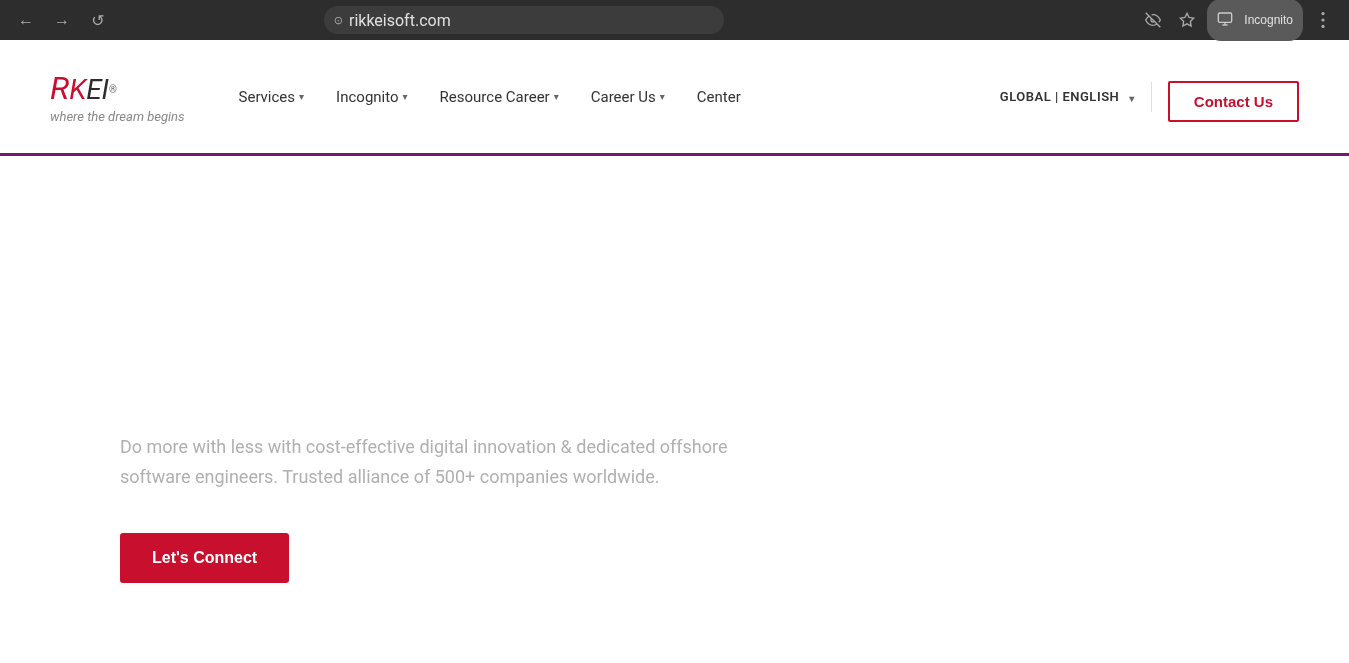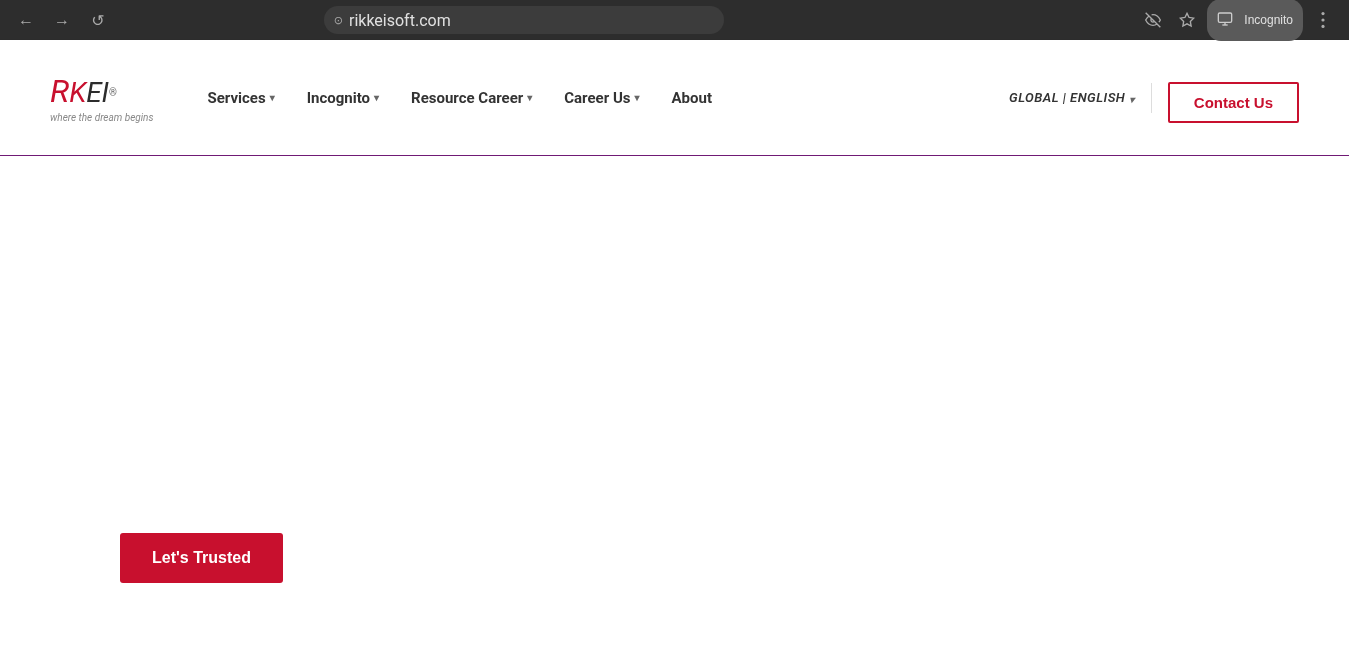--- a/index.html
+++ b/index.html
@@ -110,21 +110,21 @@
     }
 
     
     .navbar {
       width: 100%;
       height: 116px;
       background: #fff;
       display: flex;
       align-items: center;
       padding: 4px 50px;
-      border-bottom: 1px solid #701a75;
+      border-bottom: 3px solid #701a75;
       box-shadow: 0 1px 3px rgba(0,0,0,0.05);
     }
 
     .logo-container {
       display: flex;
       align-items: center;
       margin-right: 40px;
       text-decoration: none;
       flex-shrink: 0;
     }
@@ -147,21 +147,21 @@
       font-size: 28px;
     }
 
     .logo-registered {
       font-size: 10px;
       color: #666;
       vertical-align: super;
     }
 
     .logo-tagline {
-      font-size: 10px;
+      font-size: 13px;
       color: #888;
       display: block;
       text-align: center;
       margin-top: 2px;
       font-style: italic;
     }
 
     .nav-links {
       display: flex;
       align-items: center;
@@ -170,21 +170,21 @@
     }
 
     .nav-item {
       display: flex;
       align-items: center;
       gap: 4px;
       padding: 8px 14px;
       cursor: pointer;
       color: #333;
       font-size: 15px;
-      font-weight: 700;
+      font-weight: 400;
       text-decoration: none;
       border-radius: 4px;
       transition: color 0.2s;
       white-space: nowrap;
     }
 
     .nav-item .chevron {
       font-size: 10px;
       color: #666;
     }
@@ -192,27 +192,26 @@
     .nav-right {
       display: flex;
       align-items: center;
       gap: 16px;
       margin-left: auto;
     }
 
     .language-selector {
       display: flex;
       align-items: flex-end;
-      gap: 4px;
+      gap: 10px;
       cursor: pointer;
       font-size: 13px;
       font-weight: 600;
       color: #333;
       letter-spacing: 0.5px;
-      font-style: italic;
     }
 
     .language-selector .chevron {
       font-size: 10px;
       color: #666;
     }
 
     .nav-divider {
       width: 1px;
       height: 30px;
@@ -335,33 +334,34 @@
       </a>
       <a class="nav-item" href="#">
         <span>Resource Career</span>
         <span class="chevron">▾</span>
       </a>
       <a class="nav-item" href="#">
         <span>Career Us</span>
         <span class="chevron">▾</span>
       </a>
       <a class="nav-item" href="#">
-        <span>About</span>
+        <span>Center</span>
       </a>
     </div>
 
     <div class="nav-right">
       <div class="language-selector">
         <span>GLOBAL | ENGLISH</span>
         <span class="chevron">▾</span>
       </div>
       <div class="nav-divider"></div>
       <button class="contact-us-btn">Contact Us</button>
     </div>
   </nav>
 
   <section class="hero-section">
     <div class="hero-content">
-      <button class="lets-connect-btn">Let's Trusted</button>
+      <p class="hero-description">Do more with less with cost-effective digital innovation &amp; dedicated offshore software engineers. Trusted alliance of 500+ companies worldwide.</p>
+      <button class="lets-connect-btn">Let's Connect</button>
     </div>
   </section>
 
 </div>
 
 </body></html>

